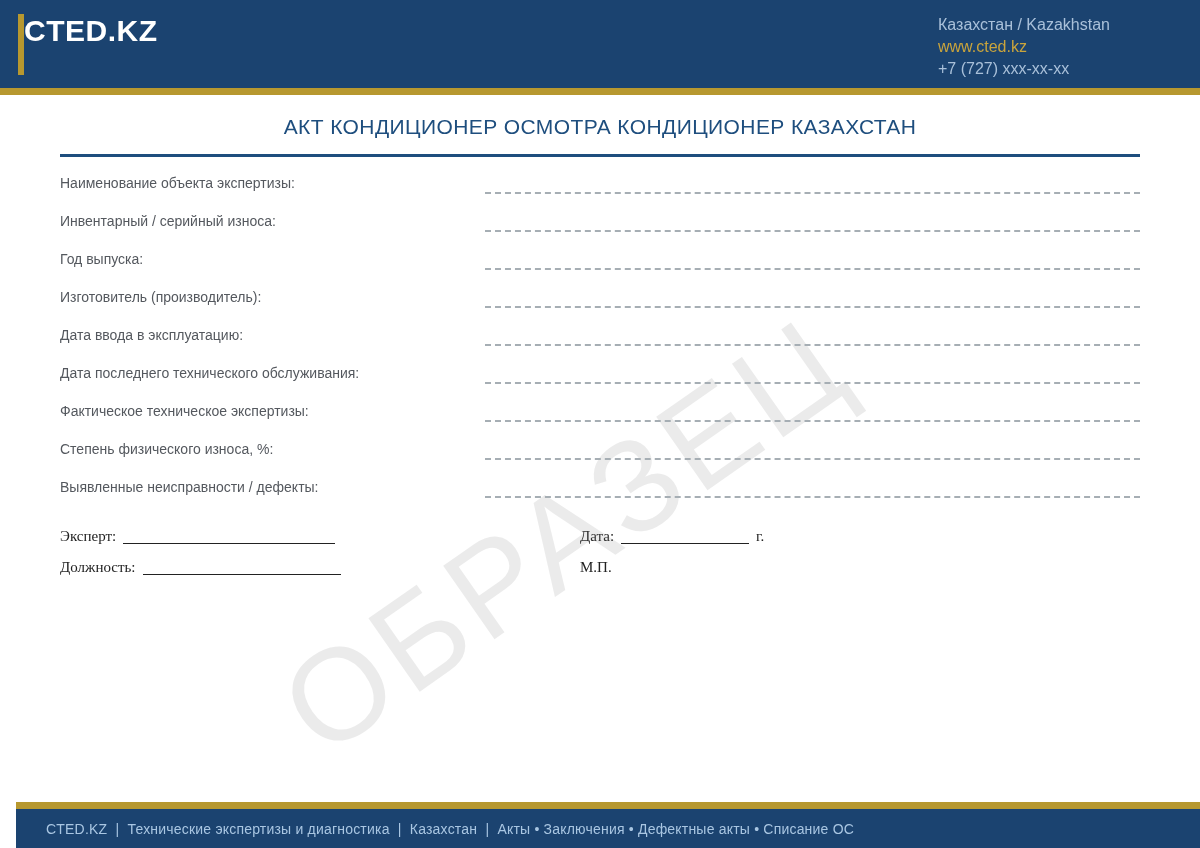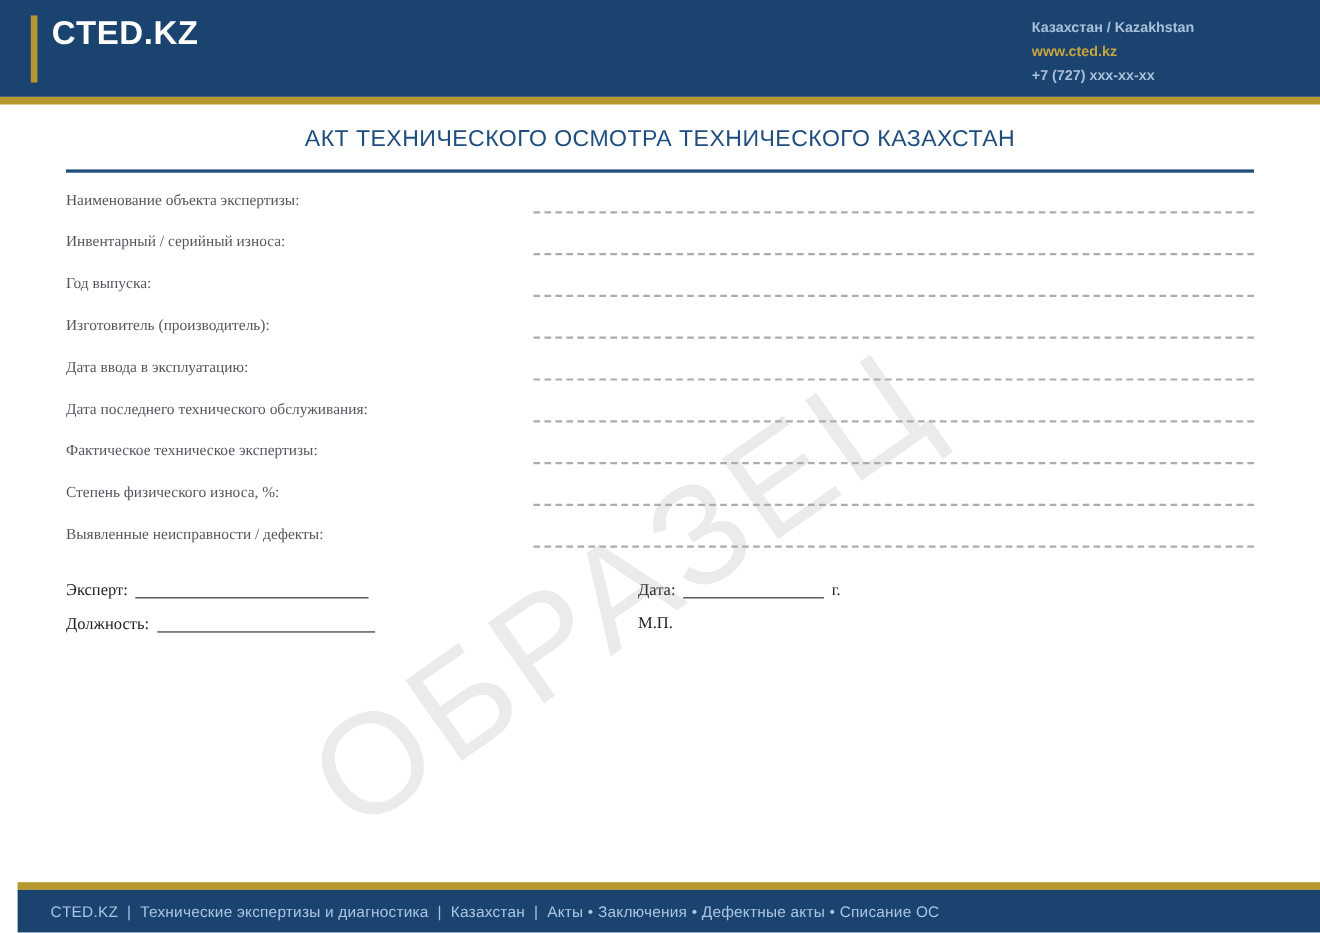--- a/index.html
+++ b/index.html
@@ -7,35 +7,35 @@
     --dash-gray:#A6AEB4; --signature-black:#222222; --header-text-light:#A9C0D9;
     --footer-text-light:#A9C6E2; --link-gold:#C9A43C; --watermark-gray:rgba(130,130,130,0.16);
   }
   *{box-sizing:border-box;margin:0;padding:0;}
   html,body{background:#fff;}
   body{font-family:"Liberation Sans",sans-serif;}
   .page{position:relative;width:1200px;height:848px;background:#fff;overflow:hidden;}
 
   
   .hdr{position:relative;height:88px;background:var(--navy);}
-  .logo-block{position:absolute;left:28px;top:14px;border-left:6px solid var(--gold);padding-left:13px;height:61px;}
+  .logo-block{position:absolute;left:18px;top:14px;border-left:6px solid var(--gold);height:61px;}
   .logo{color:#fff;font-size:30px;font-weight:bold;line-height:33px;letter-spacing:0.5px;}
   .hdr-sub{color:var(--header-text-light);font-size:14px;margin-top:5px;}
-  .hdr-contact{position:absolute;left:938px;top:14px;font-size:13px;line-height:22px;font-weight:bold;}
+  .hdr-contact{position:absolute;left:938px;top:14px;font-size:16px;line-height:22px;}
   .hdr-contact .muted{color:var(--header-text-light);}
   .hdr-contact a{display:block;color:var(--link-gold);text-decoration:none;}
   .gold-bar{height:7px;background:var(--gold);}
 
   
   main{position:relative;height:707px;z-index:1;}
   .doc-title{margin-top:20px;text-align:center;color:var(--title-blue);font-size:21px;font-weight:normal;letter-spacing:0.4px;}
   .title-rule{height:3px;background:var(--title-blue);margin:15px 60px 0 60px;}
 
   .fields{margin:14px 60px 0 60px;}
-  .field-row{position:relative;height:38px;font-family:Liberation Serif, serif;}
+  .field-row{position:relative;height:38px;}
   .field-label{position:absolute;left:0;top:4px;width:425px;font-size:14px;color:var(--label-gray);}
   .field-line{position:absolute;left:425px;right:0;top:21px;border-top:2px dashed var(--dash-gray);}
 
   .signature{display:flex;margin:13px 60px 0 60px;font-size:15px;color:var(--signature-black);}
   .sig-left{flex:0 0 520px;}
   .sig-right{flex:1;}
   .sig-row{height:31px;line-height:21px;font-family:Liberation Serif, serif;}
   .uline{display:inline-block;height:1em;border-bottom:1.5px solid var(--signature-black);margin-left:7px;position:relative;top:3px;}
   .uline.w-expert{width:212px;}
   .uline.w-position{width:198px;}
@@ -64,21 +64,21 @@
       <div class="muted">Казахстан / Kazakhstan</div>
       <a href="#">www.cted.kz</a>
       <div class="muted">+7 (727) xxx-xx-xx</div>
     </div>
   </header>
   <div class="gold-bar"></div>
 
   <main>
     <div class="watermark">ОБРАЗЕЦ</div>
 
-    <h1 class="doc-title">АКТ ТЕХНИЧЕСКОГО ОСМОТРА ТЕХНИЧЕСКОГО КАЗАХСТАН</h1>
+    <h1 class="doc-title">АКТ КОНДИЦИОНЕР ОСМОТРА КОНДИЦИОНЕР КАЗАХСТАН</h1>
     <div class="title-rule"></div>
 
     <div class="fields" id="field-rows">
       <div class="field-row">
         <div class="field-label">Наименование объекта экспертизы:</div>
         <div class="field-line"></div>
       </div>
 
       <div class="field-row">
         <div class="field-label">Инвентарный / серийный износа:</div>

